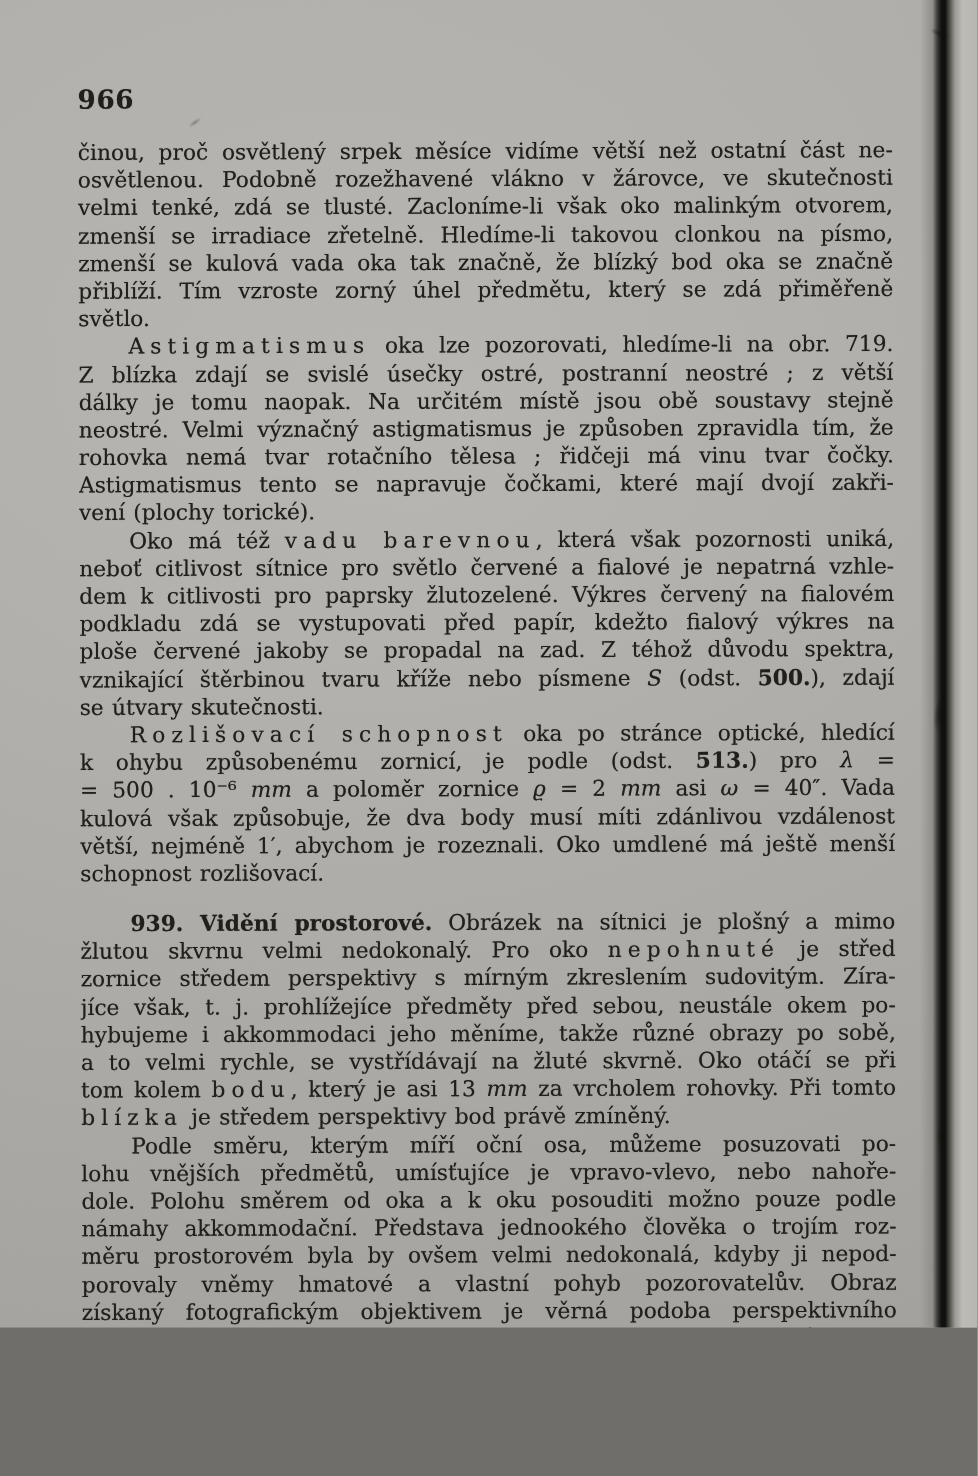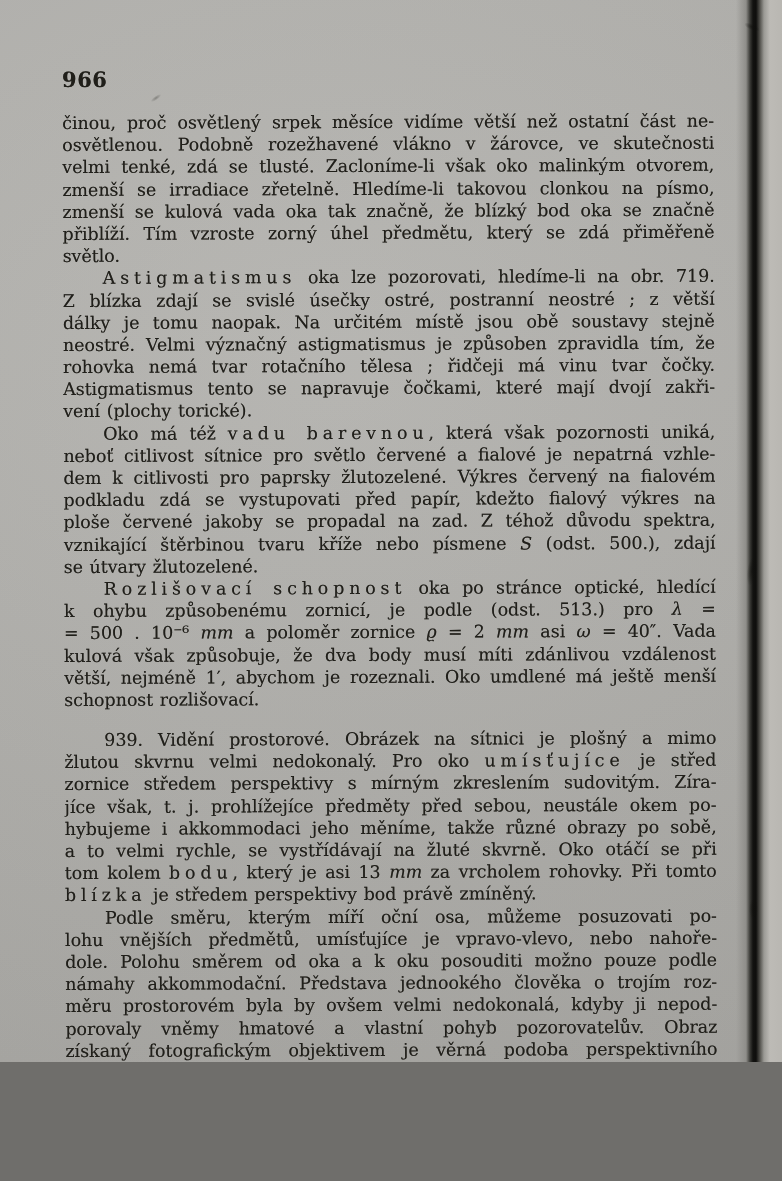--- a/index.html
+++ b/index.html
@@ -46,21 +46,21 @@
   .para.gap-top{margin-top:18px;}
   .line{
     font-size:17.4px;line-height:22.2px;height:22.2px;overflow:hidden;
     text-align:justify;text-align-last:justify;-moz-text-align-last:justify;
     word-spacing:0.06em;
     text-shadow:0 0 0.6px rgba(25,24,18,0.55);
   }
   .line.last{text-align-last:left;-moz-text-align-last:left;}
   .para.indent .line:first-child{text-indent:40px;}
   .sp{letter-spacing:0.28em;}
-  .b{font-weight:normal;}
+  .b{font-weight:bold;}
   .i{font-style:italic;}
 </style>
 </head>
 <body>
 
 <div class="sheet">
   <div class="gutter"></div>
   <div class="blemish b1"></div>
   <div class="blemish b2"></div>
   <div class="blemish b3"></div>
@@ -87,33 +87,33 @@
           <div class="line"><span>Astigmatismus tento se napravuje čočkami, které mají dvojí zakři-</span></div>
           <div class="line last"><span>vení (plochy torické).</span></div>
         </div>
         <div class="para indent">
           <div class="line"><span>Oko má též </span><span class="sp">vadu barevnou</span><span>, která však pozornosti uniká,</span></div>
           <div class="line"><span>neboť citlivost sítnice pro světlo červené a fialové je nepatrná vzhle-</span></div>
           <div class="line"><span>dem k citlivosti pro paprsky žlutozelené. Výkres červený na fialovém</span></div>
           <div class="line"><span>podkladu zdá se vystupovati před papír, kdežto fialový výkres na</span></div>
           <div class="line"><span>ploše červené jakoby se propadal na zad. Z téhož důvodu spektra,</span></div>
           <div class="line"><span>vznikající štěrbinou tvaru kříže nebo písmene </span><span class="i">S</span><span> (odst. </span><span class="b">500.</span><span>), zdají</span></div>
-          <div class="line last"><span>se útvary žlutozelené.</span></div>
+          <div class="line last"><span>se útvary skutečnosti.</span></div>
         </div>
         <div class="para indent">
           <div class="line"><span class="sp">Rozlišovací schopnost</span><span> oka po stránce optické, hledící</span></div>
           <div class="line"><span>k ohybu způsobenému zornicí, je podle (odst. </span><span class="b">513.</span><span>) pro </span><span class="i">λ</span><span> =</span></div>
           <div class="line"><span>= 500 . 10⁻⁶ </span><span class="i">mm</span><span> a poloměr zornice </span><span class="i">ϱ</span><span> = 2 </span><span class="i">mm</span><span> asi </span><span class="i">ω</span><span> = 40″. Vada</span></div>
           <div class="line"><span>kulová však způsobuje, že dva body musí míti zdánlivou vzdálenost</span></div>
           <div class="line"><span>větší, nejméně 1′, abychom je rozeznali. Oko umdlené má ještě menší</span></div>
           <div class="line last"><span>schopnost rozlišovací.</span></div>
         </div>
         <div class="para indent gap-top">
           <div class="line"><span class="b">939. Vidění prostorové.</span><span> Obrázek na sítnici je plošný a mimo</span></div>
-          <div class="line"><span>žlutou skvrnu velmi nedokonalý. Pro oko </span><span class="sp">umísťujíce</span><span> je střed</span></div>
+          <div class="line"><span>žlutou skvrnu velmi nedokonalý. Pro oko </span><span class="sp">nepohnuté</span><span> je střed</span></div>
           <div class="line"><span>zornice středem perspektivy s mírným zkreslením sudovitým. Zíra-</span></div>
           <div class="line"><span>jíce však, t. j. prohlížejíce předměty před sebou, neustále okem po-</span></div>
           <div class="line"><span>hybujeme i akkommodaci jeho měníme, takže různé obrazy po sobě,</span></div>
           <div class="line"><span>a to velmi rychle, se vystřídávají na žluté skvrně. Oko otáčí se při</span></div>
           <div class="line"><span>tom kolem </span><span class="sp">bodu</span><span>, který je asi 13 </span><span class="i">mm</span><span> za vrcholem rohovky. Při tomto</span></div>
           <div class="line last"><span class="sp">blízka</span><span> je středem perspektivy bod právě zmíněný.</span></div>
         </div>
         <div class="para indent">
           <div class="line"><span>Podle směru, kterým míří oční osa, můžeme posuzovati po-</span></div>
           <div class="line"><span>lohu vnějších předmětů, umísťujíce je vpravo-vlevo, nebo nahoře-</span></div>

